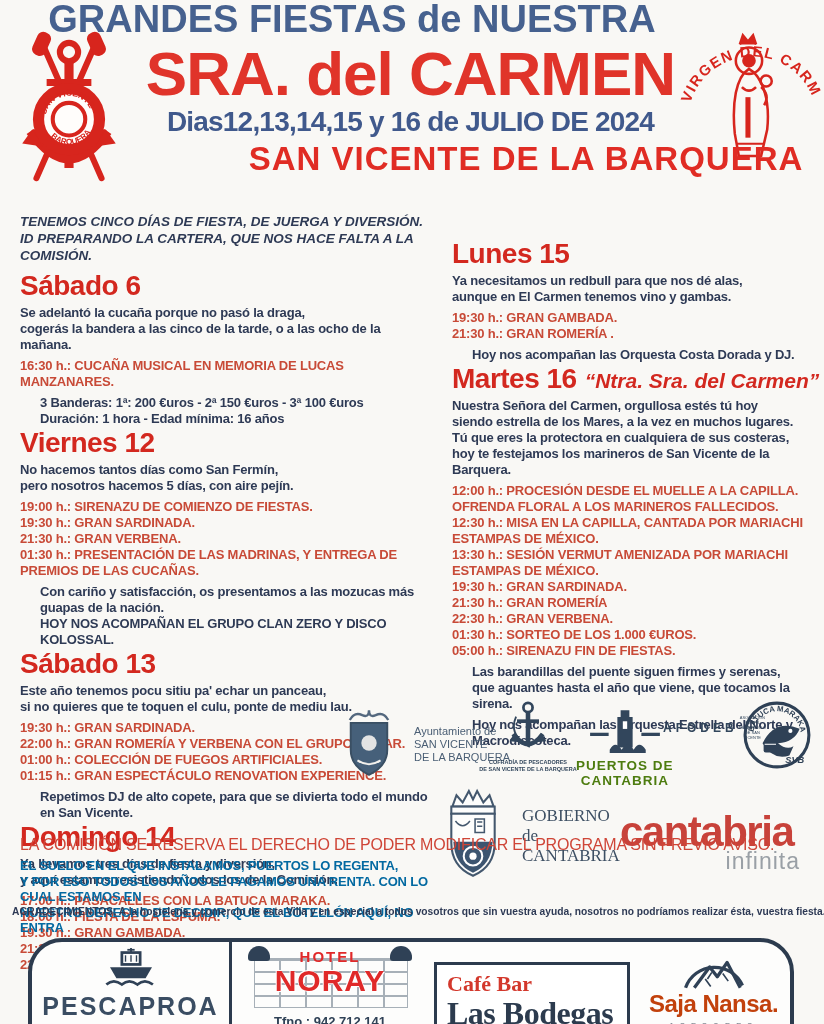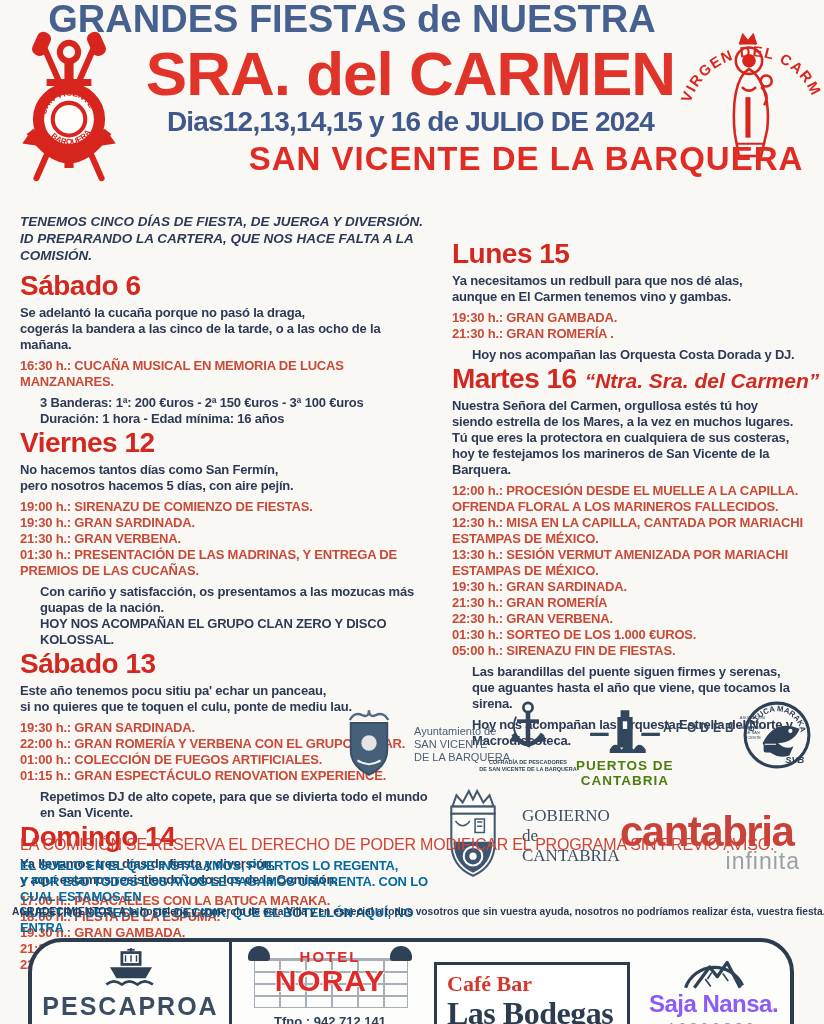--- a/index.html
+++ b/index.html
@@ -69,21 +69,21 @@
   .noray-hotel{position:absolute;top:-2px;left:0;width:100%;text-align:center;
                font-size:15px;font-weight:bold;color:#e02929;letter-spacing:2px;}
   .noray-name{position:absolute;top:14px;left:0;width:100%;text-align:center;font-size:30px;
               font-weight:bold;color:#e02929;letter-spacing:1px;text-shadow:1px 1px 0 #fff,-1px -1px 0 #fff;}
   .noray-phone{font-size:13px;font-weight:bold;color:#2f4156;margin-top:8px;}
   .bodegas-box{position:absolute;left:6px;top:20px;width:196px;height:100px;border:3px solid #2c3b4e;
                padding:6px 10px;box-sizing:border-box;background:#fff;}
   .bodegas-top{font-family:"Liberation Serif",serif;font-size:22px;font-weight:bold;color:#d3382c;}
   .bodegas-name{font-family:"Liberation Serif",serif;font-size:32px;font-weight:bold;color:#2c3b4e;
                 margin-top:-2px;letter-spacing:-0.5px;}
-  .saja-name{font-size:24px;font-weight:bold;color:#8b5cf6;letter-spacing:-0.5px;}
+  .saja-name{font-size:24px;font-weight:bold;color:#c2410c;letter-spacing:-0.5px;}
   .saja-sub{font-size:7.5px;font-weight:bold;color:#8a9099;letter-spacing:6px;margin-top:3px;}
 </style>
 </head>
 <body>
 
 <div id="poster">
 
   <div class="abs" style="left:8px;top:26px;width:122px;height:168px;">
     <svg viewBox="0 0 120 162" width="122" height="168">
       <line x1="34" y1="16" x2="92" y2="148" stroke="#d7251d" stroke-width="6" stroke-linecap="round"></line>

